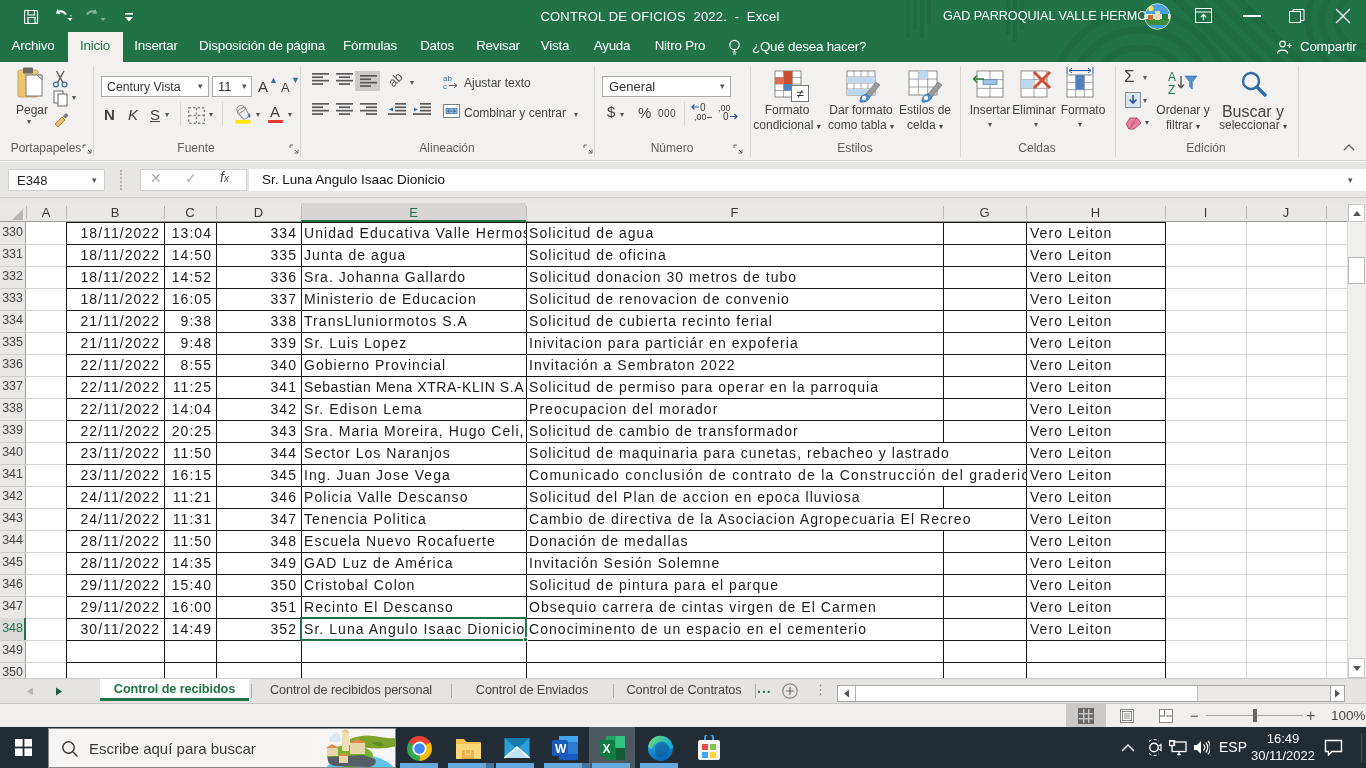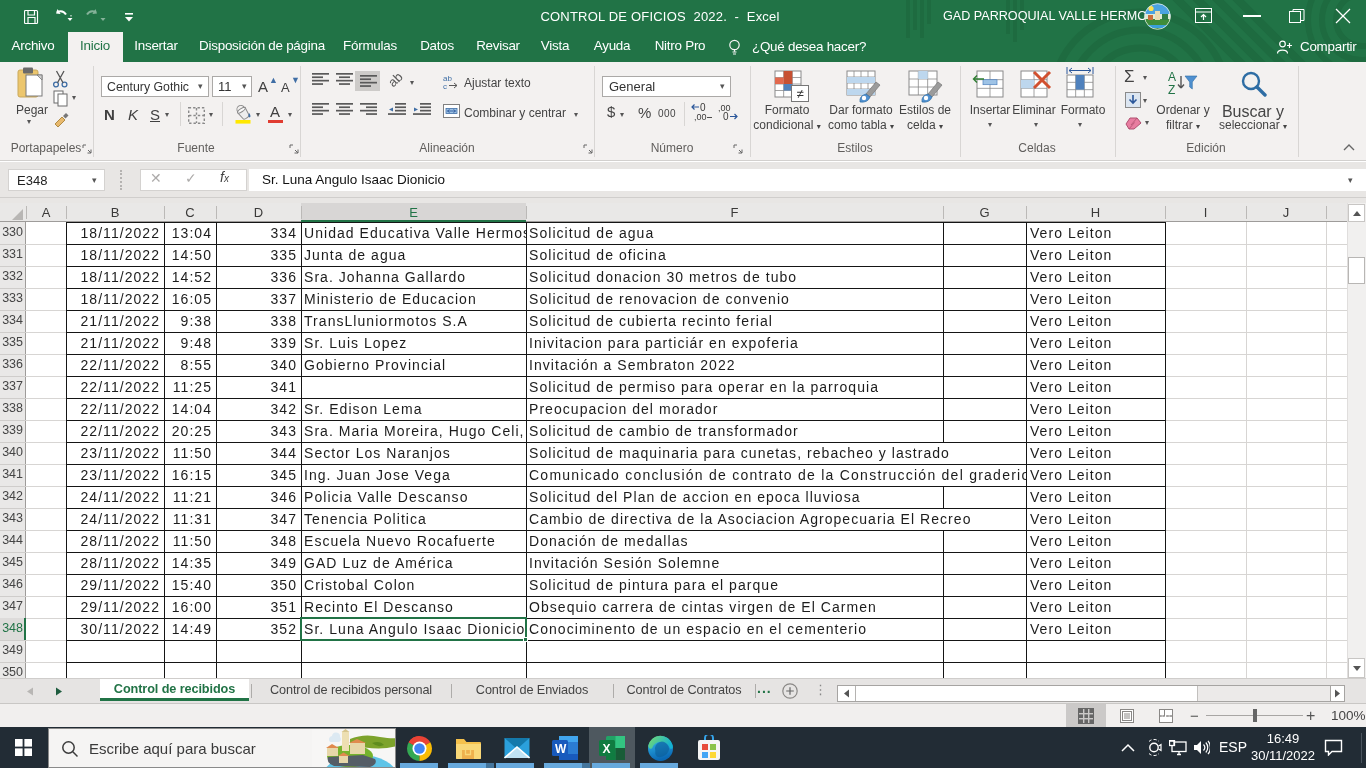--- a/index.html
+++ b/index.html
@@ -218,21 +218,21 @@
 <g fill="#fff" stroke="#6b6b6b">
         <rect x="1" y="1" width="9" height="12"></rect>
         <rect x="5" y="4" width="9" height="12"></rect>
       </g>
     </svg>
 <div class="a" style="left:72px;top:93px;font-size:8px;color:#555">▾</div>
 <svg class="a" style="left:53px;top:110px" width="17" height="17" viewBox="0 0 17 17">
 <path d="M2 14 l7 -7 3 3 -7 7 z" fill="#e8b96d" stroke="#b08b44"></path>
 <path d="M10 6 l3 -3 2.5 2.5 -3 3 z" fill="#777"></path>
     </svg>
-<div class="a" style="left:101px;top:76px;width:108px;height:21px;background:#fff;border:1px solid #aba9a7;font-size:12.3px;color:#333;line-height:20px;padding-left:5px">Century Gothic</div>
+<div class="a" style="left:101px;top:76px;width:108px;height:21px;background:#fff;border:1px solid #aba9a7;font-size:12.3px;color:#333;line-height:20px;padding-left:5px">Century Vista</div>
 <div class="a" style="left:198px;top:81px;font-size:9px;color:#555">▾</div>
 <div class="a" style="left:212px;top:76px;width:40px;height:21px;background:#fff;border:1px solid #aba9a7;font-size:13px;color:#333;line-height:19px;padding-left:5px">11</div>
 <div class="a" style="left:242px;top:81px;font-size:9px;color:#555">▾</div>
 <div class="a" style="left:258px;top:78px;font-size:15px;color:#404040">A</div>
     <div class="a" style="left:269px;top:75px;font-size:9px;color:#3f6ea5">▲</div>
 <div class="a" style="left:281px;top:80px;font-size:13px;color:#404040">A</div>
     <div class="a" style="left:291px;top:75px;font-size:9px;color:#3f6ea5">▼</div>
 <div class="a" style="left:104px;top:106px;font-size:15px;font-weight:bold;color:#404040">N</div>
 <div class="a" style="left:128px;top:106px;font-size:15px;font-style:italic;color:#404040">K</div>
 <div class="a" style="left:150px;top:106px;font-size:15px;color:#404040;text-decoration:underline">S</div>
@@ -658,20 +658,21 @@
 <div class="a" style="left:1030px;top:134px;width:130px;font-size:14px;letter-spacing:1.05px;color:#1c1c1c;line-height:22px;white-space:nowrap">Vero Leiton</div>
 <div class="a" style="left:66px;top:156px;width:94px;text-align:right;font-size:14px;letter-spacing:1.05px;color:#1c1c1c;line-height:22px;white-space:nowrap">22/11/2022</div>
 <div class="a" style="left:164px;top:156px;width:48px;text-align:right;font-size:14px;letter-spacing:1.05px;color:#1c1c1c;line-height:22px;white-space:nowrap">8:55</div>
 <div class="a" style="left:216px;top:156px;width:81px;text-align:right;font-size:14px;letter-spacing:1.05px;color:#1c1c1c;line-height:22px;white-space:nowrap">340</div>
 <div class="a" style="left:304px;top:156px;width:222px;overflow:hidden;font-size:14px;letter-spacing:1.05px;color:#1c1c1c;line-height:22px;white-space:nowrap;letter-spacing:1.05px">Gobierno Provincial</div>
 <div class="a" style="left:529px;top:156px;width:413px;overflow:hidden;font-size:14px;letter-spacing:1.05px;color:#1c1c1c;line-height:22px;white-space:nowrap;letter-spacing:1.05px">Invitación a Sembraton 2022</div>
 <div class="a" style="left:1030px;top:156px;width:130px;font-size:14px;letter-spacing:1.05px;color:#1c1c1c;line-height:22px;white-space:nowrap">Vero Leiton</div>
 <div class="a" style="left:66px;top:178px;width:94px;text-align:right;font-size:14px;letter-spacing:1.05px;color:#1c1c1c;line-height:22px;white-space:nowrap">22/11/2022</div>
 <div class="a" style="left:164px;top:178px;width:48px;text-align:right;font-size:14px;letter-spacing:1.05px;color:#1c1c1c;line-height:22px;white-space:nowrap">11:25</div>
 <div class="a" style="left:216px;top:178px;width:81px;text-align:right;font-size:14px;letter-spacing:1.05px;color:#1c1c1c;line-height:22px;white-space:nowrap">341</div>
+<div class="a" style="left:304px;top:178px;width:222px;overflow:hidden;font-size:14px;letter-spacing:1.05px;color:#1c1c1c;line-height:22px;white-space:nowrap;letter-spacing:0.55px">Sebastian Mena XTRA-KLIN S.A</div>
 <div class="a" style="left:529px;top:178px;width:413px;overflow:hidden;font-size:14px;letter-spacing:1.05px;color:#1c1c1c;line-height:22px;white-space:nowrap;letter-spacing:1.05px">Solicitud de permiso para operar en la parroquia</div>
 <div class="a" style="left:1030px;top:178px;width:130px;font-size:14px;letter-spacing:1.05px;color:#1c1c1c;line-height:22px;white-space:nowrap">Vero Leiton</div>
 <div class="a" style="left:66px;top:200px;width:94px;text-align:right;font-size:14px;letter-spacing:1.05px;color:#1c1c1c;line-height:22px;white-space:nowrap">22/11/2022</div>
 <div class="a" style="left:164px;top:200px;width:48px;text-align:right;font-size:14px;letter-spacing:1.05px;color:#1c1c1c;line-height:22px;white-space:nowrap">14:04</div>
 <div class="a" style="left:216px;top:200px;width:81px;text-align:right;font-size:14px;letter-spacing:1.05px;color:#1c1c1c;line-height:22px;white-space:nowrap">342</div>
 <div class="a" style="left:304px;top:200px;width:222px;overflow:hidden;font-size:14px;letter-spacing:1.05px;color:#1c1c1c;line-height:22px;white-space:nowrap;letter-spacing:1.05px">Sr. Edison Lema</div>
 <div class="a" style="left:529px;top:200px;width:413px;overflow:hidden;font-size:14px;letter-spacing:1.05px;color:#1c1c1c;line-height:22px;white-space:nowrap;letter-spacing:1.05px">Preocupacion del morador</div>
 <div class="a" style="left:1030px;top:200px;width:130px;font-size:14px;letter-spacing:1.05px;color:#1c1c1c;line-height:22px;white-space:nowrap">Vero Leiton</div>
 <div class="a" style="left:66px;top:222px;width:94px;text-align:right;font-size:14px;letter-spacing:1.05px;color:#1c1c1c;line-height:22px;white-space:nowrap">22/11/2022</div>
 <div class="a" style="left:164px;top:222px;width:48px;text-align:right;font-size:14px;letter-spacing:1.05px;color:#1c1c1c;line-height:22px;white-space:nowrap">20:25</div>

